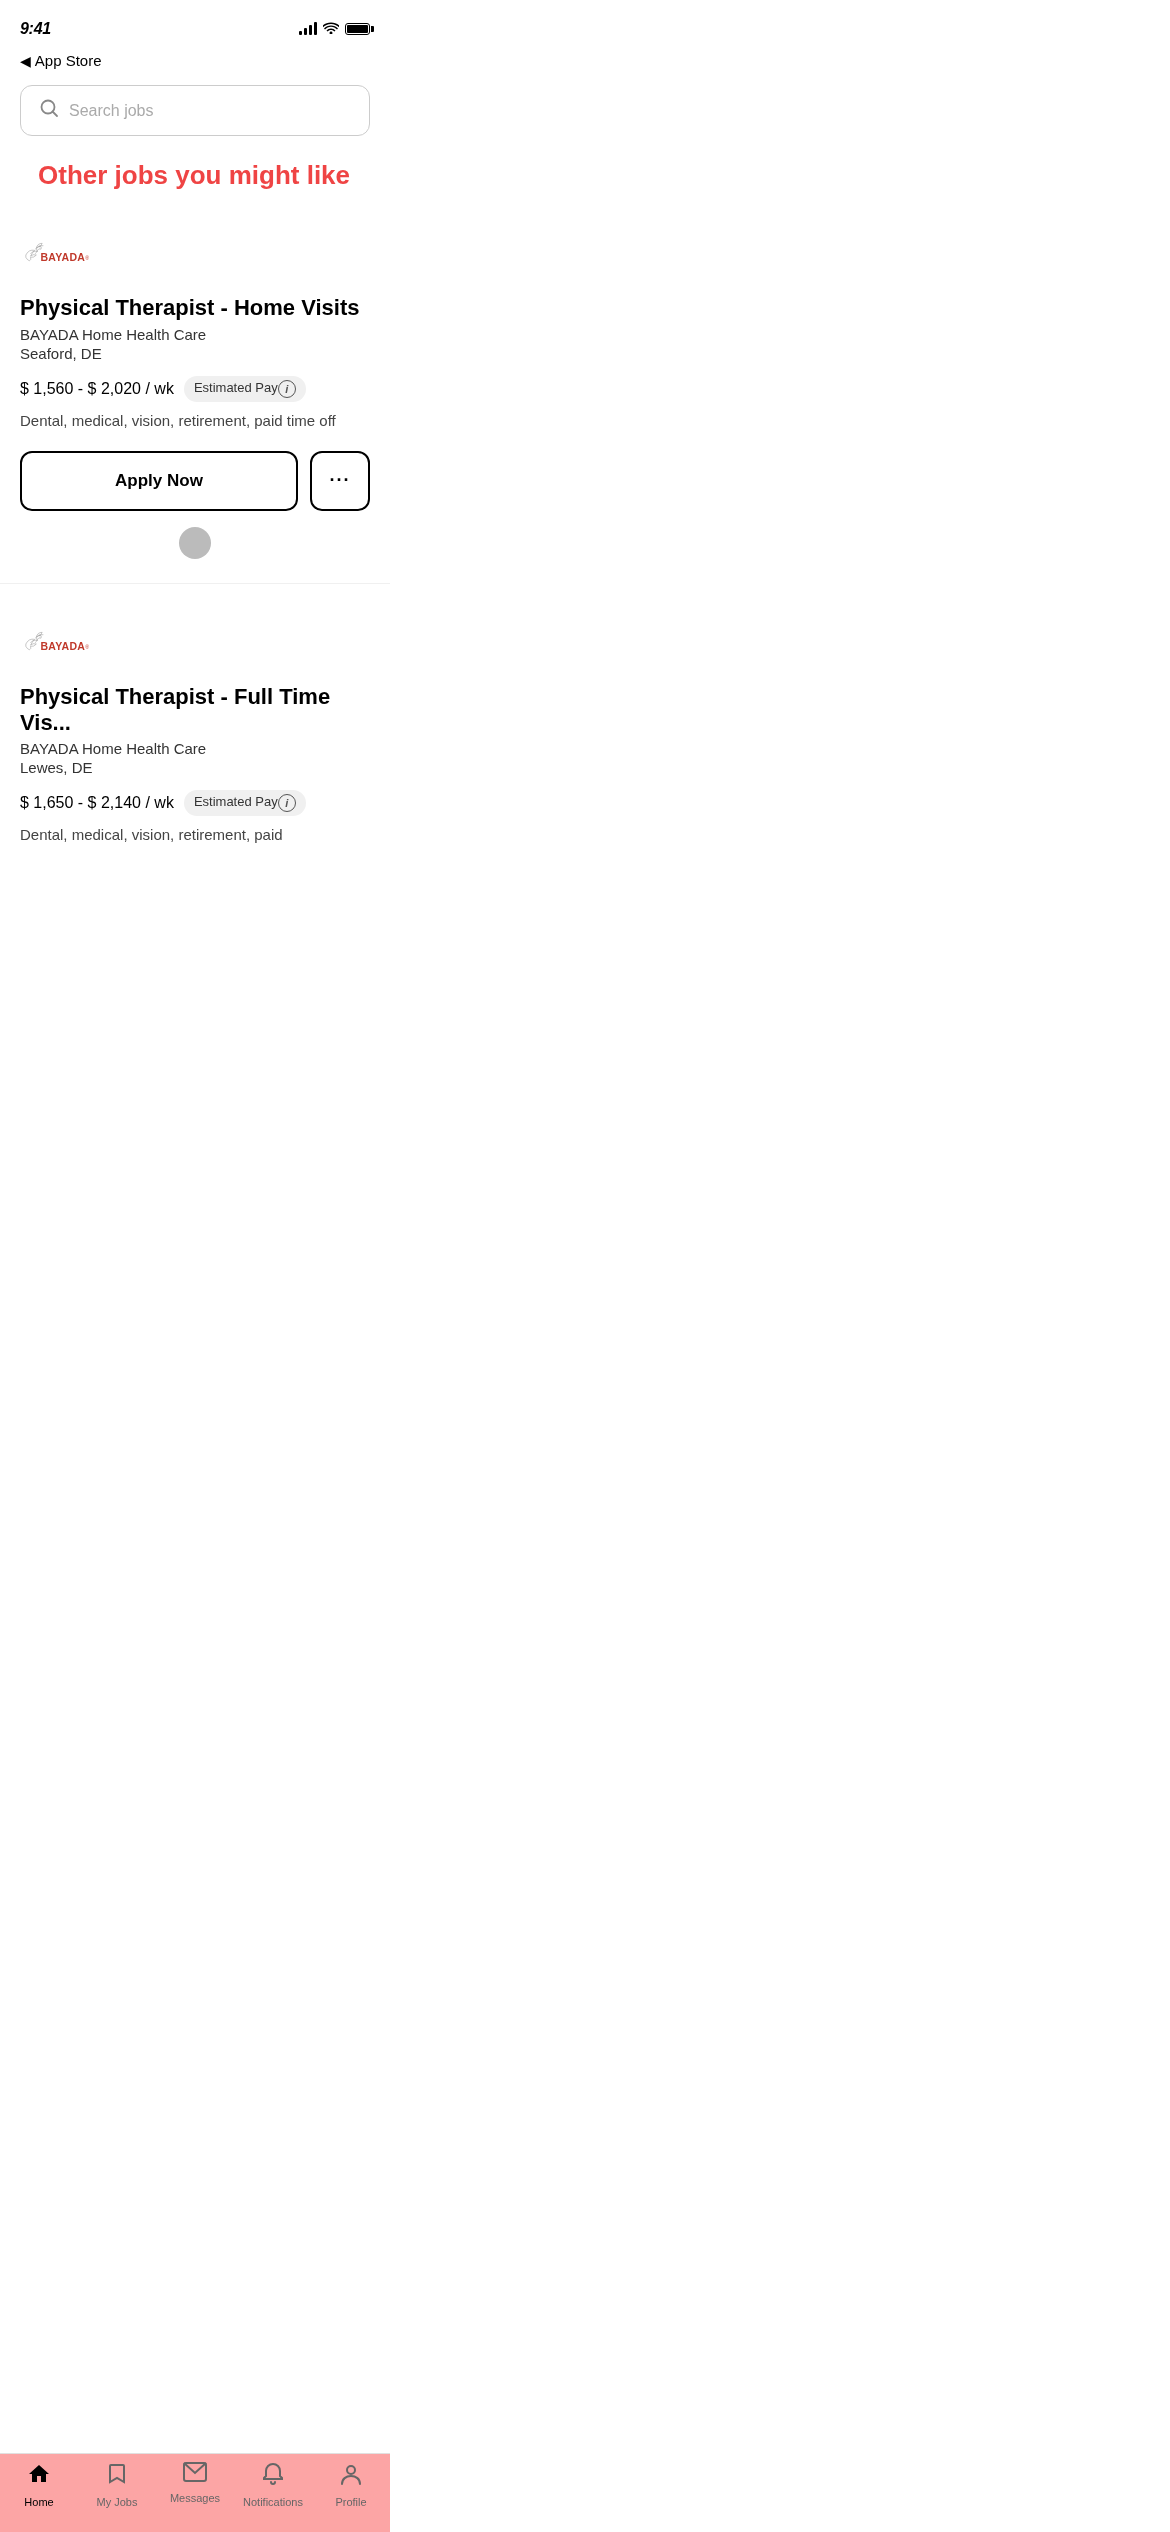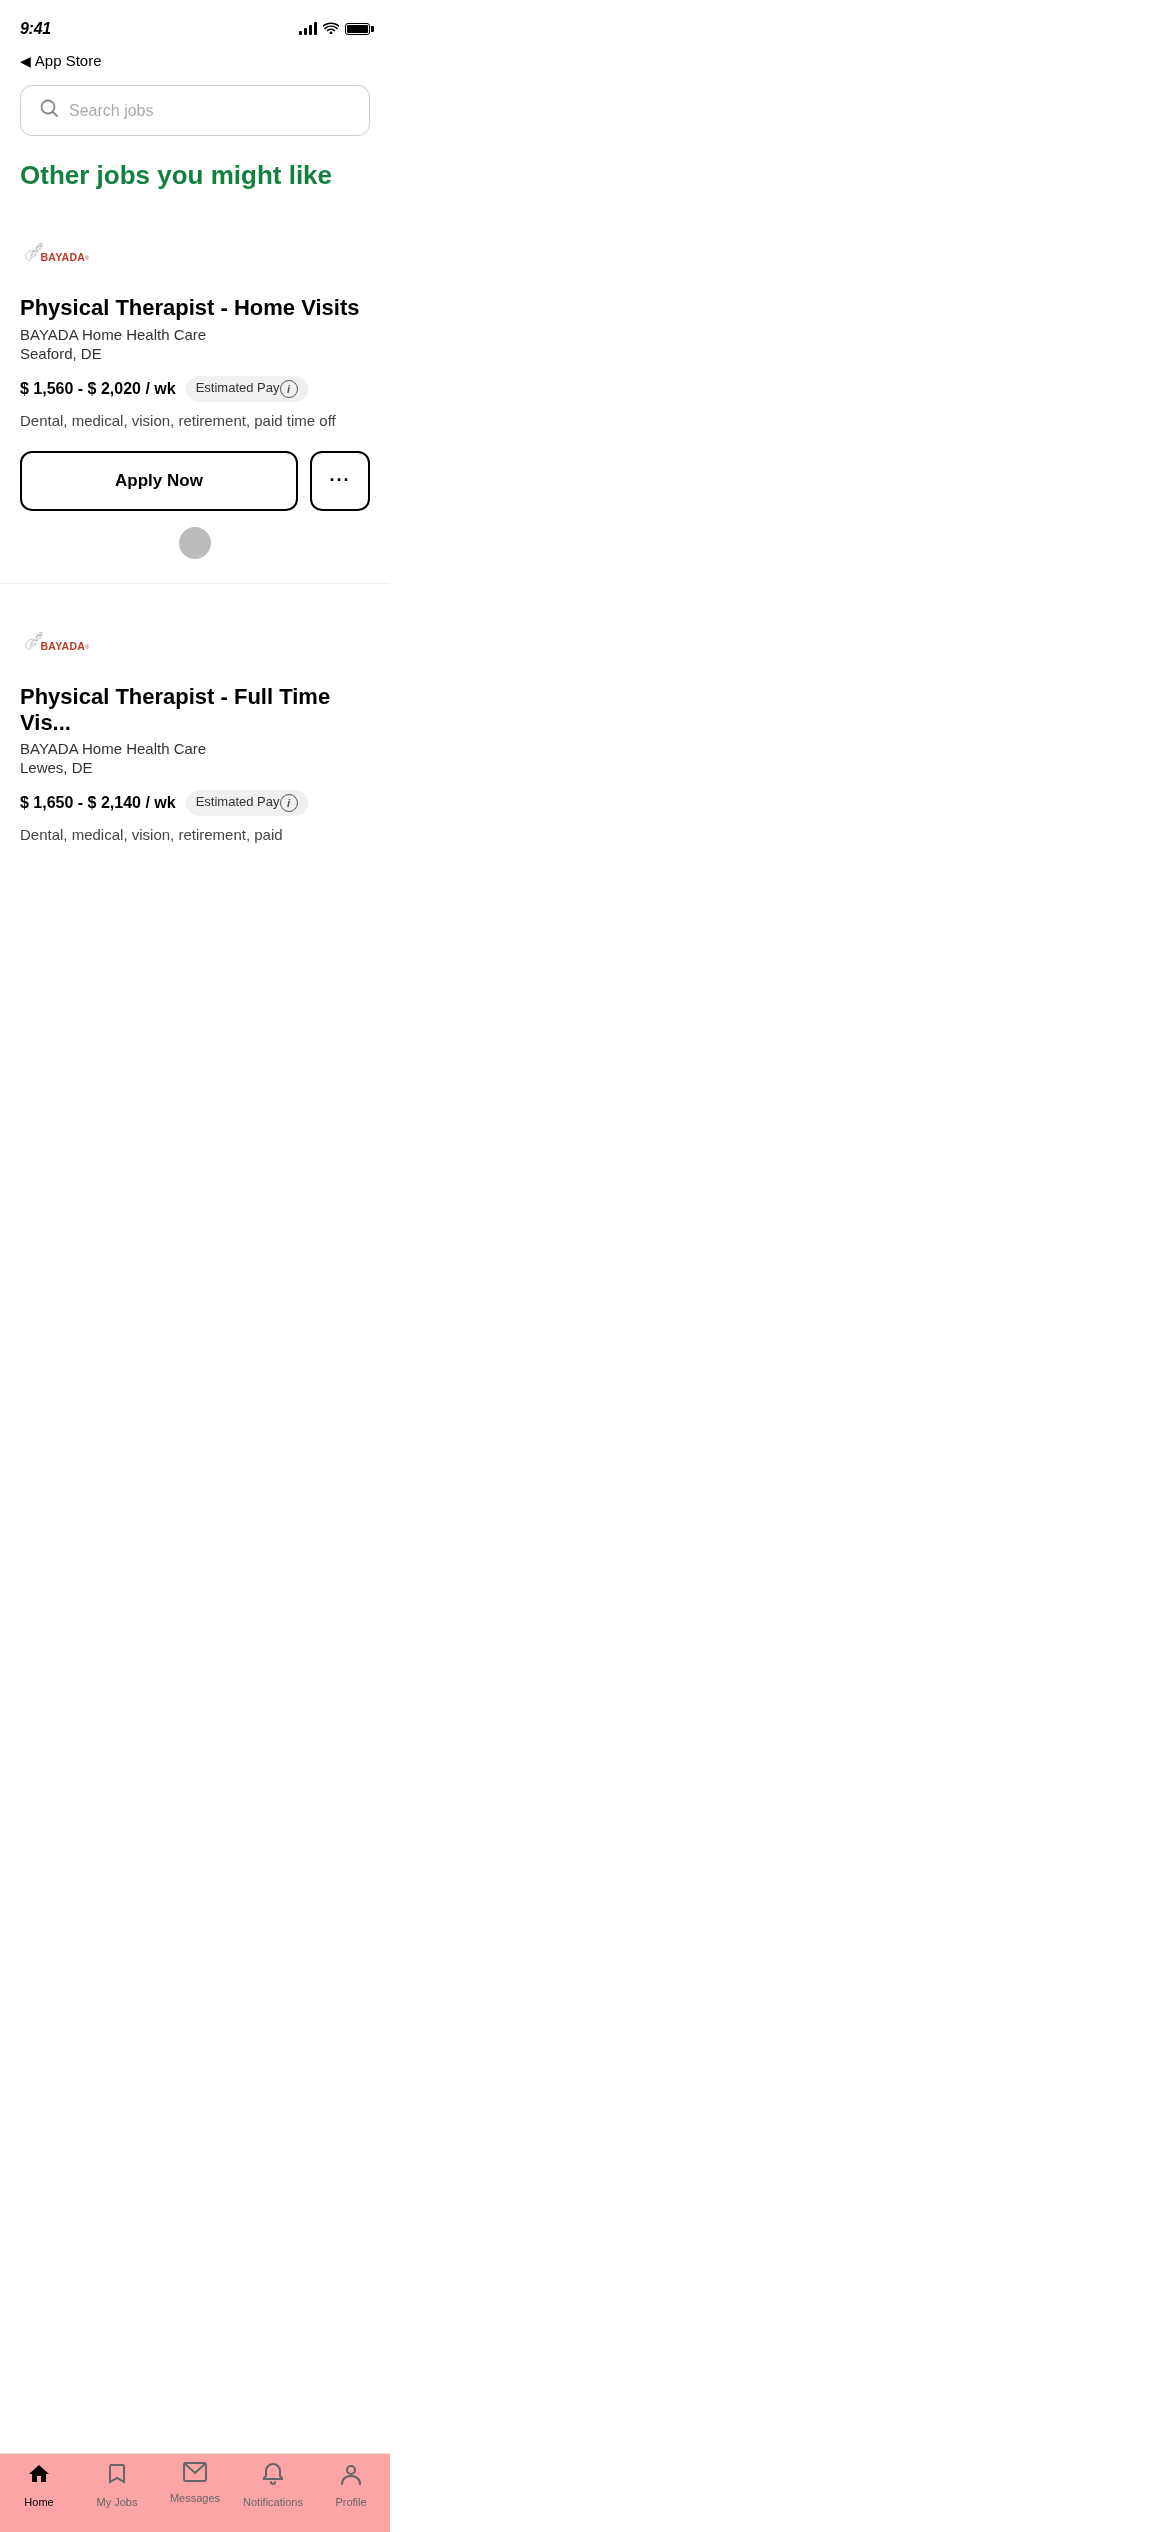--- a/index.html
+++ b/index.html
@@ -104,25 +104,25 @@
       color: #888;
       font-size: 18px;
     }
     .search-input-display {
       font-size: 16px;
       color: #aaa;
     }
 
     
     .section-heading {
-      padding: 8px 20px 20px 20px;
+      padding: 8px 20px 20px 38px;
       font-size: 26px;
       font-weight: 700;
       line-height: 1.2;
-      color: #15803d;
+      color: #ef4444;
     }
 
     
     .job-card {
       padding: 20px 20px 0 20px;
       margin-bottom: 10px;
     }
     .company-logo {
       display: flex;
       align-items: center;
@@ -153,21 +153,21 @@
     .pay-row {
       display: flex;
       align-items: center;
       gap: 10px;
       margin-bottom: 8px;
       flex-wrap: wrap;
     }
     .pay-amount {
       font-size: 16px;
       color: #000;
-      font-weight: 700;
+      font-weight: 400;
     }
     .estimated-pay-badge {
       display: flex;
       align-items: flex-start;
       background: #f0f0f0;
       border-radius: 20px;
       padding: 4px 10px;
       font-size: 13px;
       color: #333;
       font-weight: 500;

